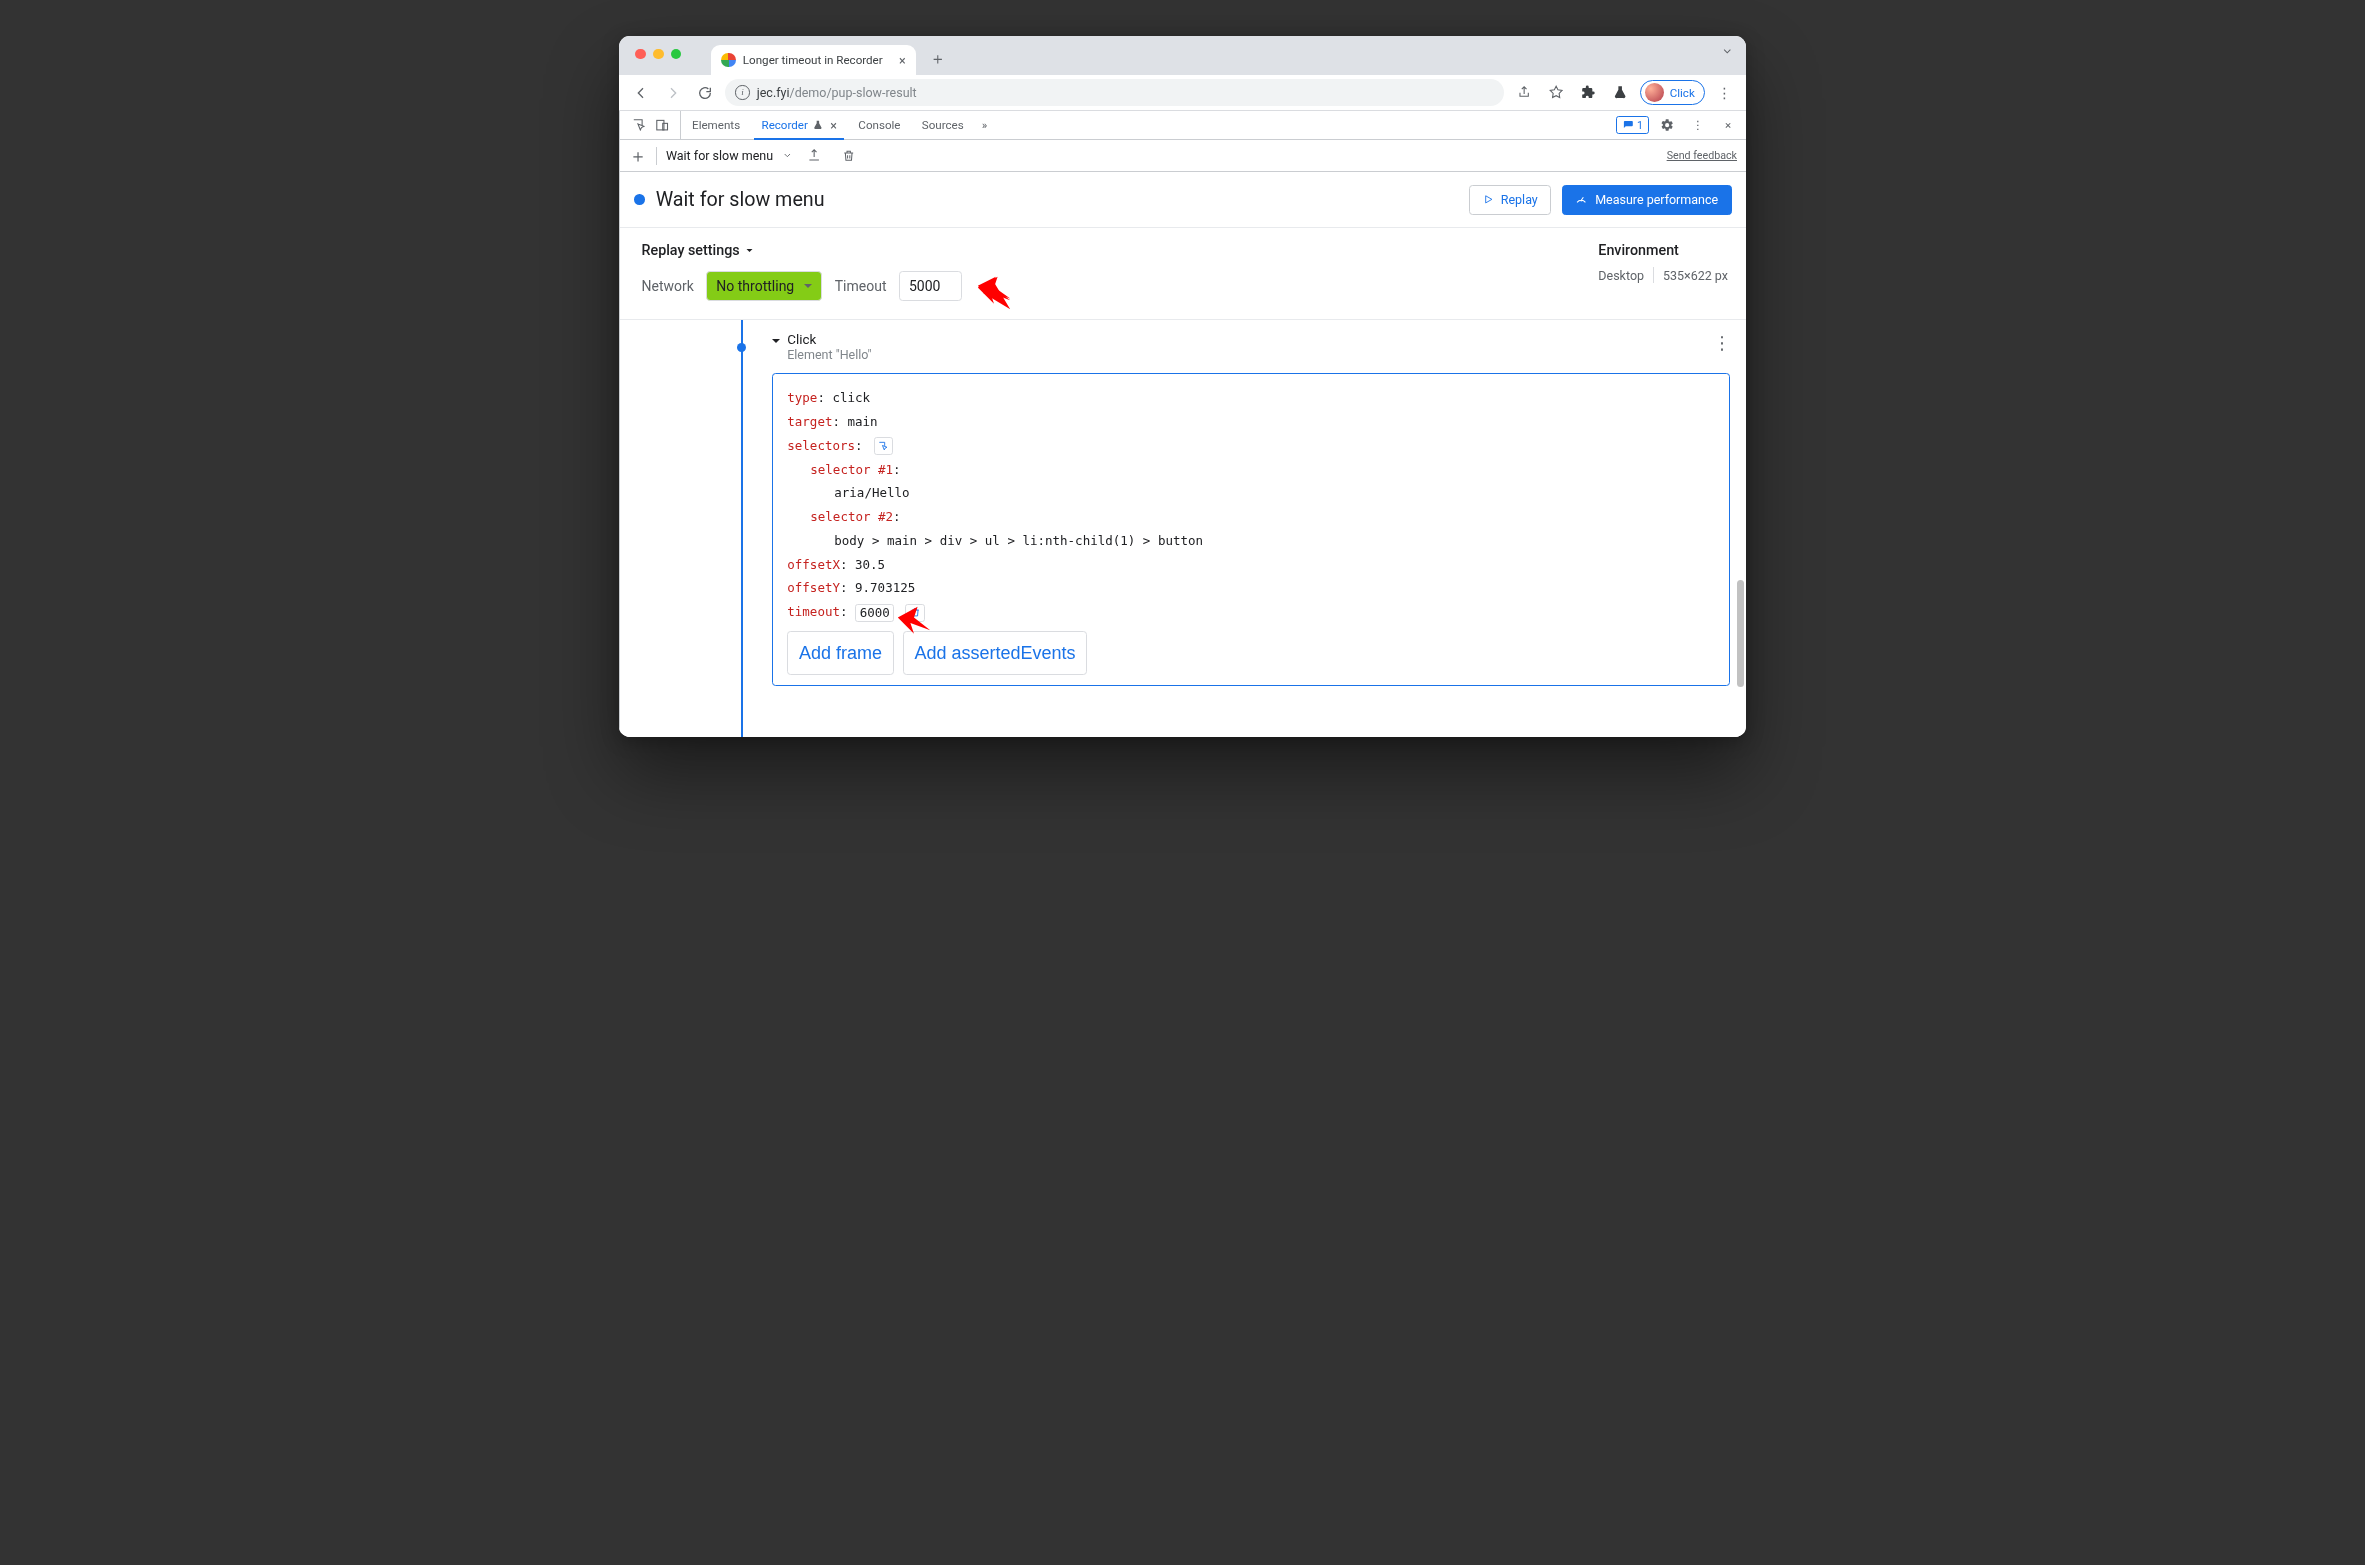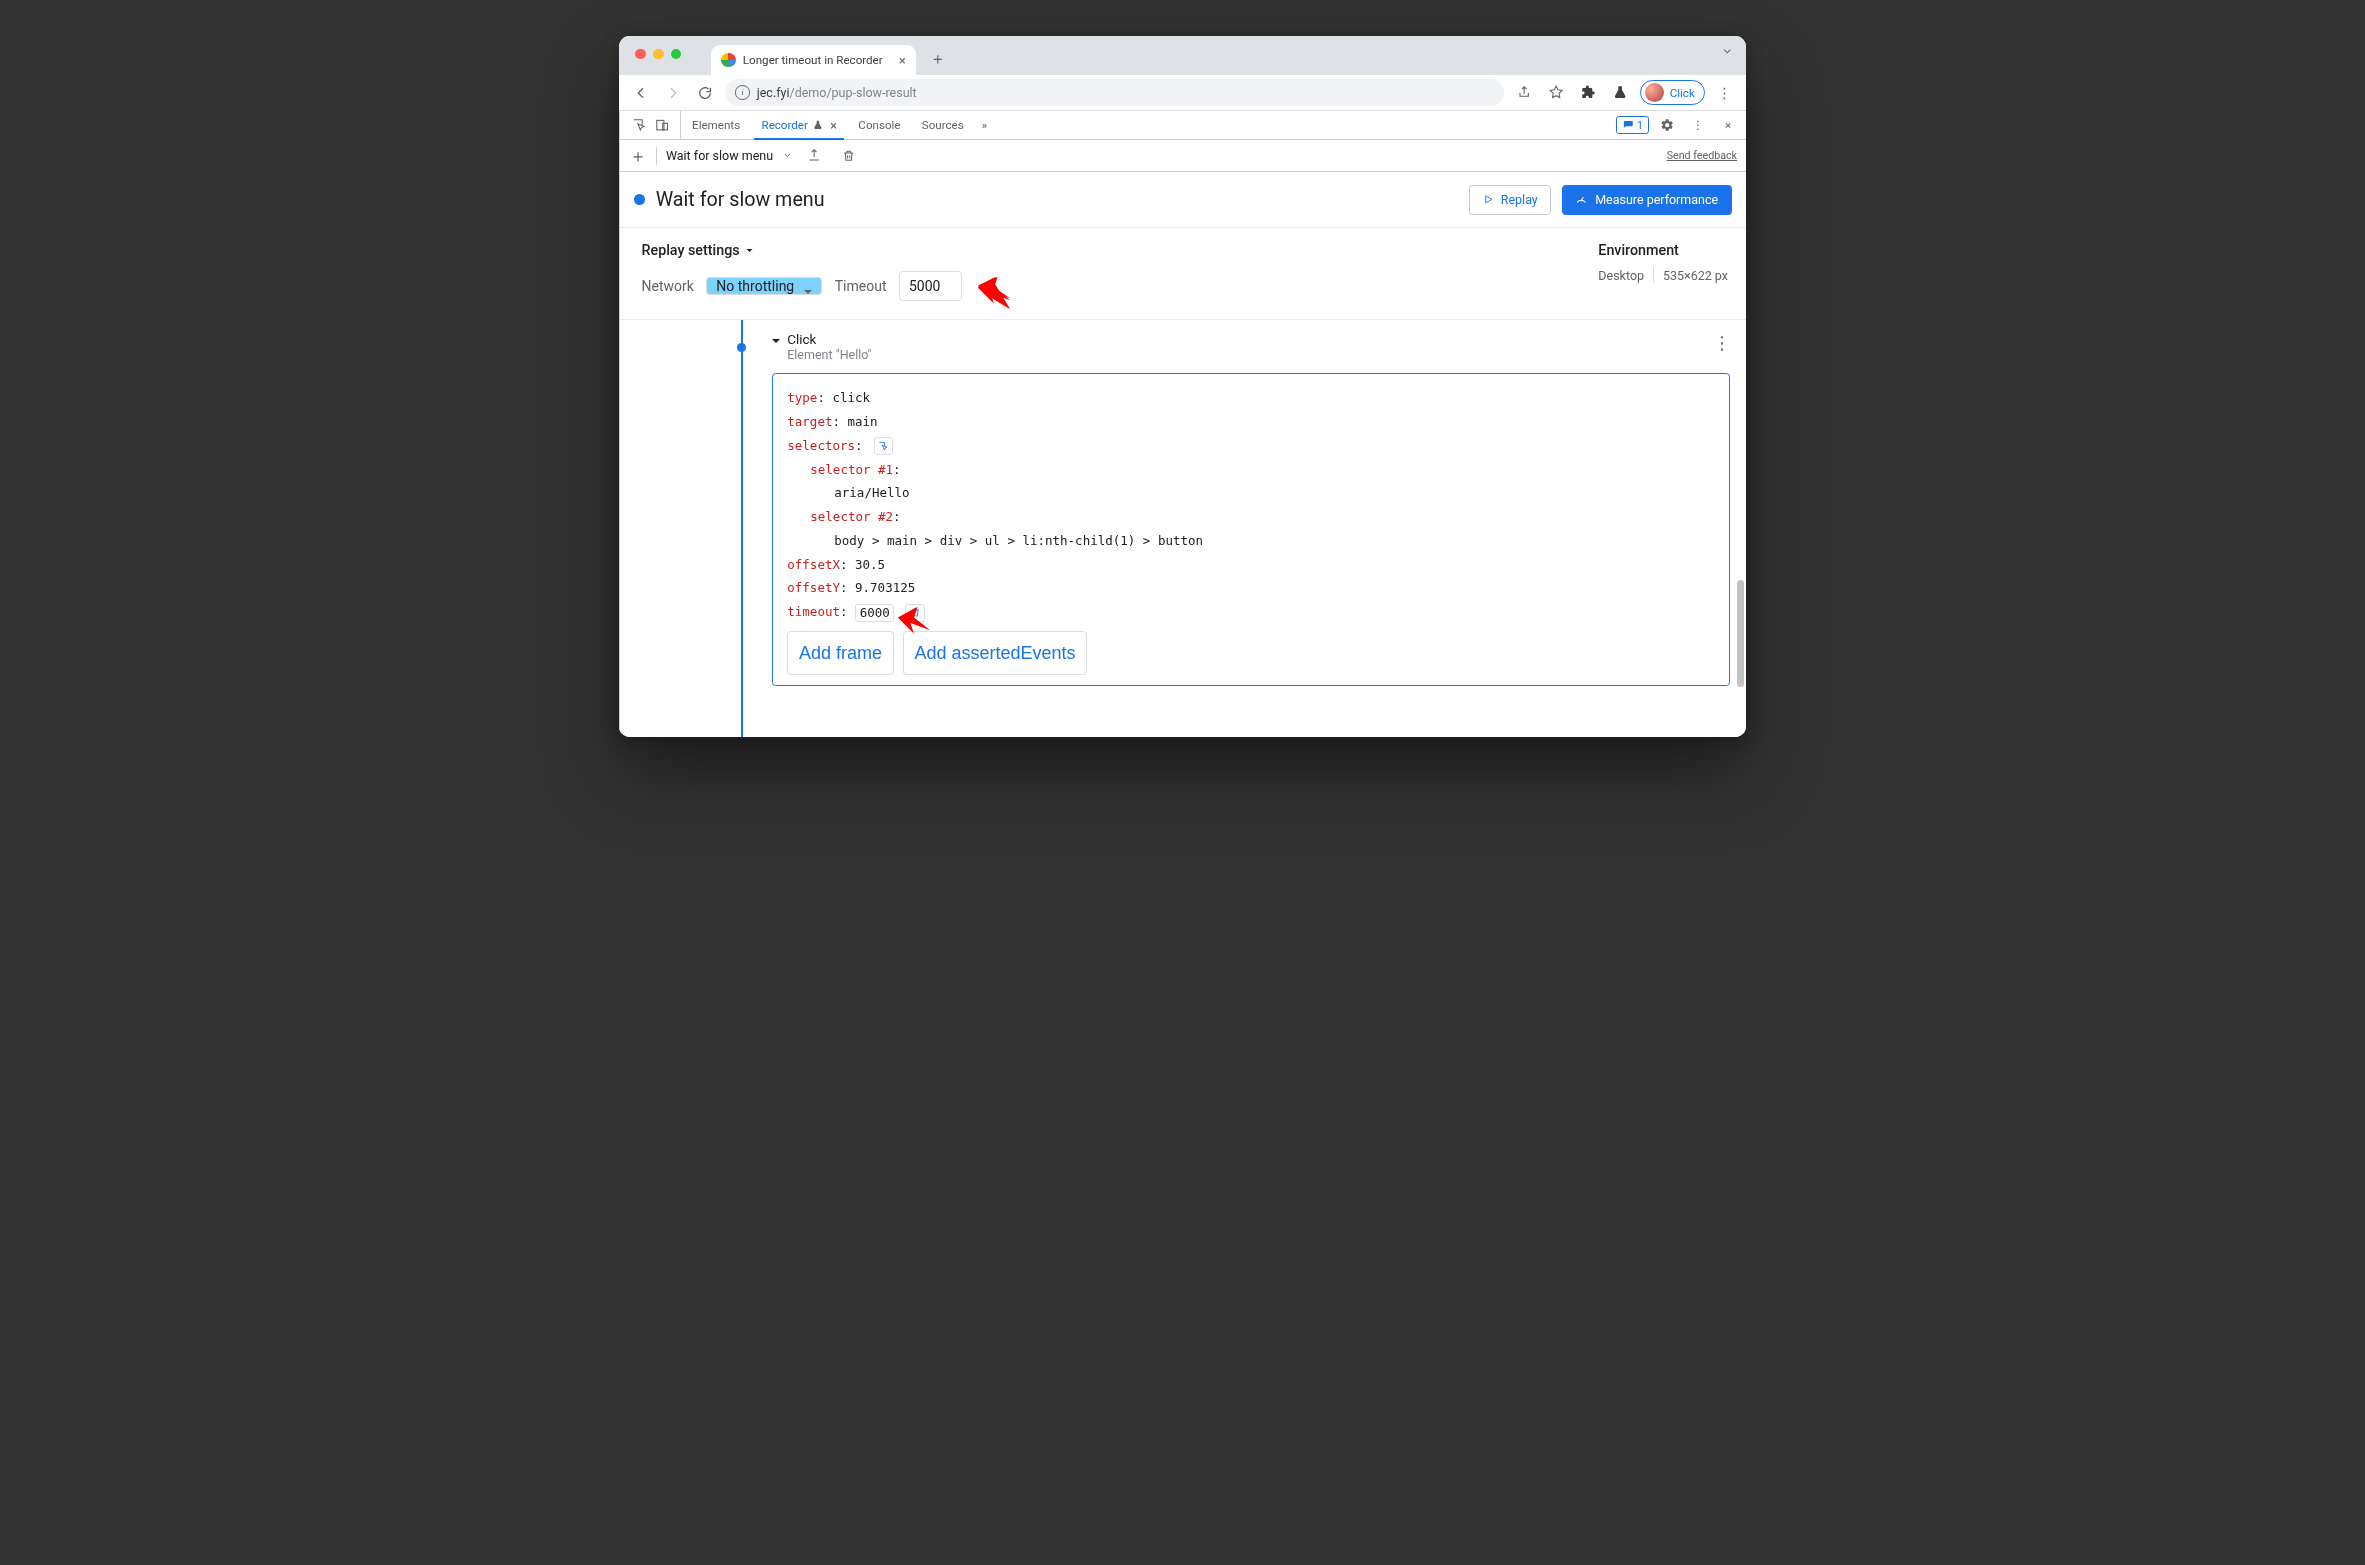--- a/index.html
+++ b/index.html
@@ -103,21 +103,21 @@
   .btn{display:flex;align-items:center;gap:7.2px;border-radius:3.6px;font-size:12.5px;padding:0 12.5px;height:30px;cursor:pointer;}
   .btn.outline{border:0.9px solid #cacdd1;color:#1a73e8;background:#fff;}
   .btn.primary{background:#1a73e8;color:#fff;border:0.9px solid #1a73e8;}
   
   .settings{
     padding:14.3px 18px 18px 21.5px;border-bottom:0.9px solid #e8eaed;display:flex;gap:36px;align-items:flex-start;position:relative;
   }
   .settings-left{flex:1;}
   .settings h4{font-size:14.3px;font-weight:500;color:#202124;display:flex;align-items:center;gap:5.4px;margin-bottom:12.5px;}
   .settings .row{display:flex;align-items:center;gap:12.5px;font-size:14px;color:#5f6368;}
-  .sel{border:0.9px solid #dadce0;border-radius:4px;height:18px;padding:0 27px 0 9px;display:flex;align-items:center;color:#202124;position:relative;cursor:pointer; background:#7dd3fc;}
+  .sel{border:0.9px solid #dadce0;border-radius:4px;height:30px;padding:0 27px 0 9px;display:flex;align-items:center;color:#202124;position:relative;cursor:pointer; background:#84cc16;}
   .sel::after{content:"";position:absolute;right:9px;top:12.5px;border:4.5px solid transparent;border-top-color:#5f6368;}
   .inp{border:0.9px solid #dadce0;border-radius:3.6px;height:30px;padding:0 9px;display:flex;align-items:center;color:#202124;min-width:63px;background:#fff;}
   .envbox{font-size:12.5px;color:#5f6368;}
   .envbox h4{font-size:14.3px;font-weight:500;color:#202124;margin-bottom:9px;}
   .envbox .envrow{display:flex;align-items:center;gap:9px;}
   .envbox .envrow .vdiv{width:0.9px;height:16px;background:#dadce0;}
   
   .arrow{position:absolute;width:36px;height:36px;pointer-events:none;}
   .arrow svg{width:100%;height:100%;}
   

